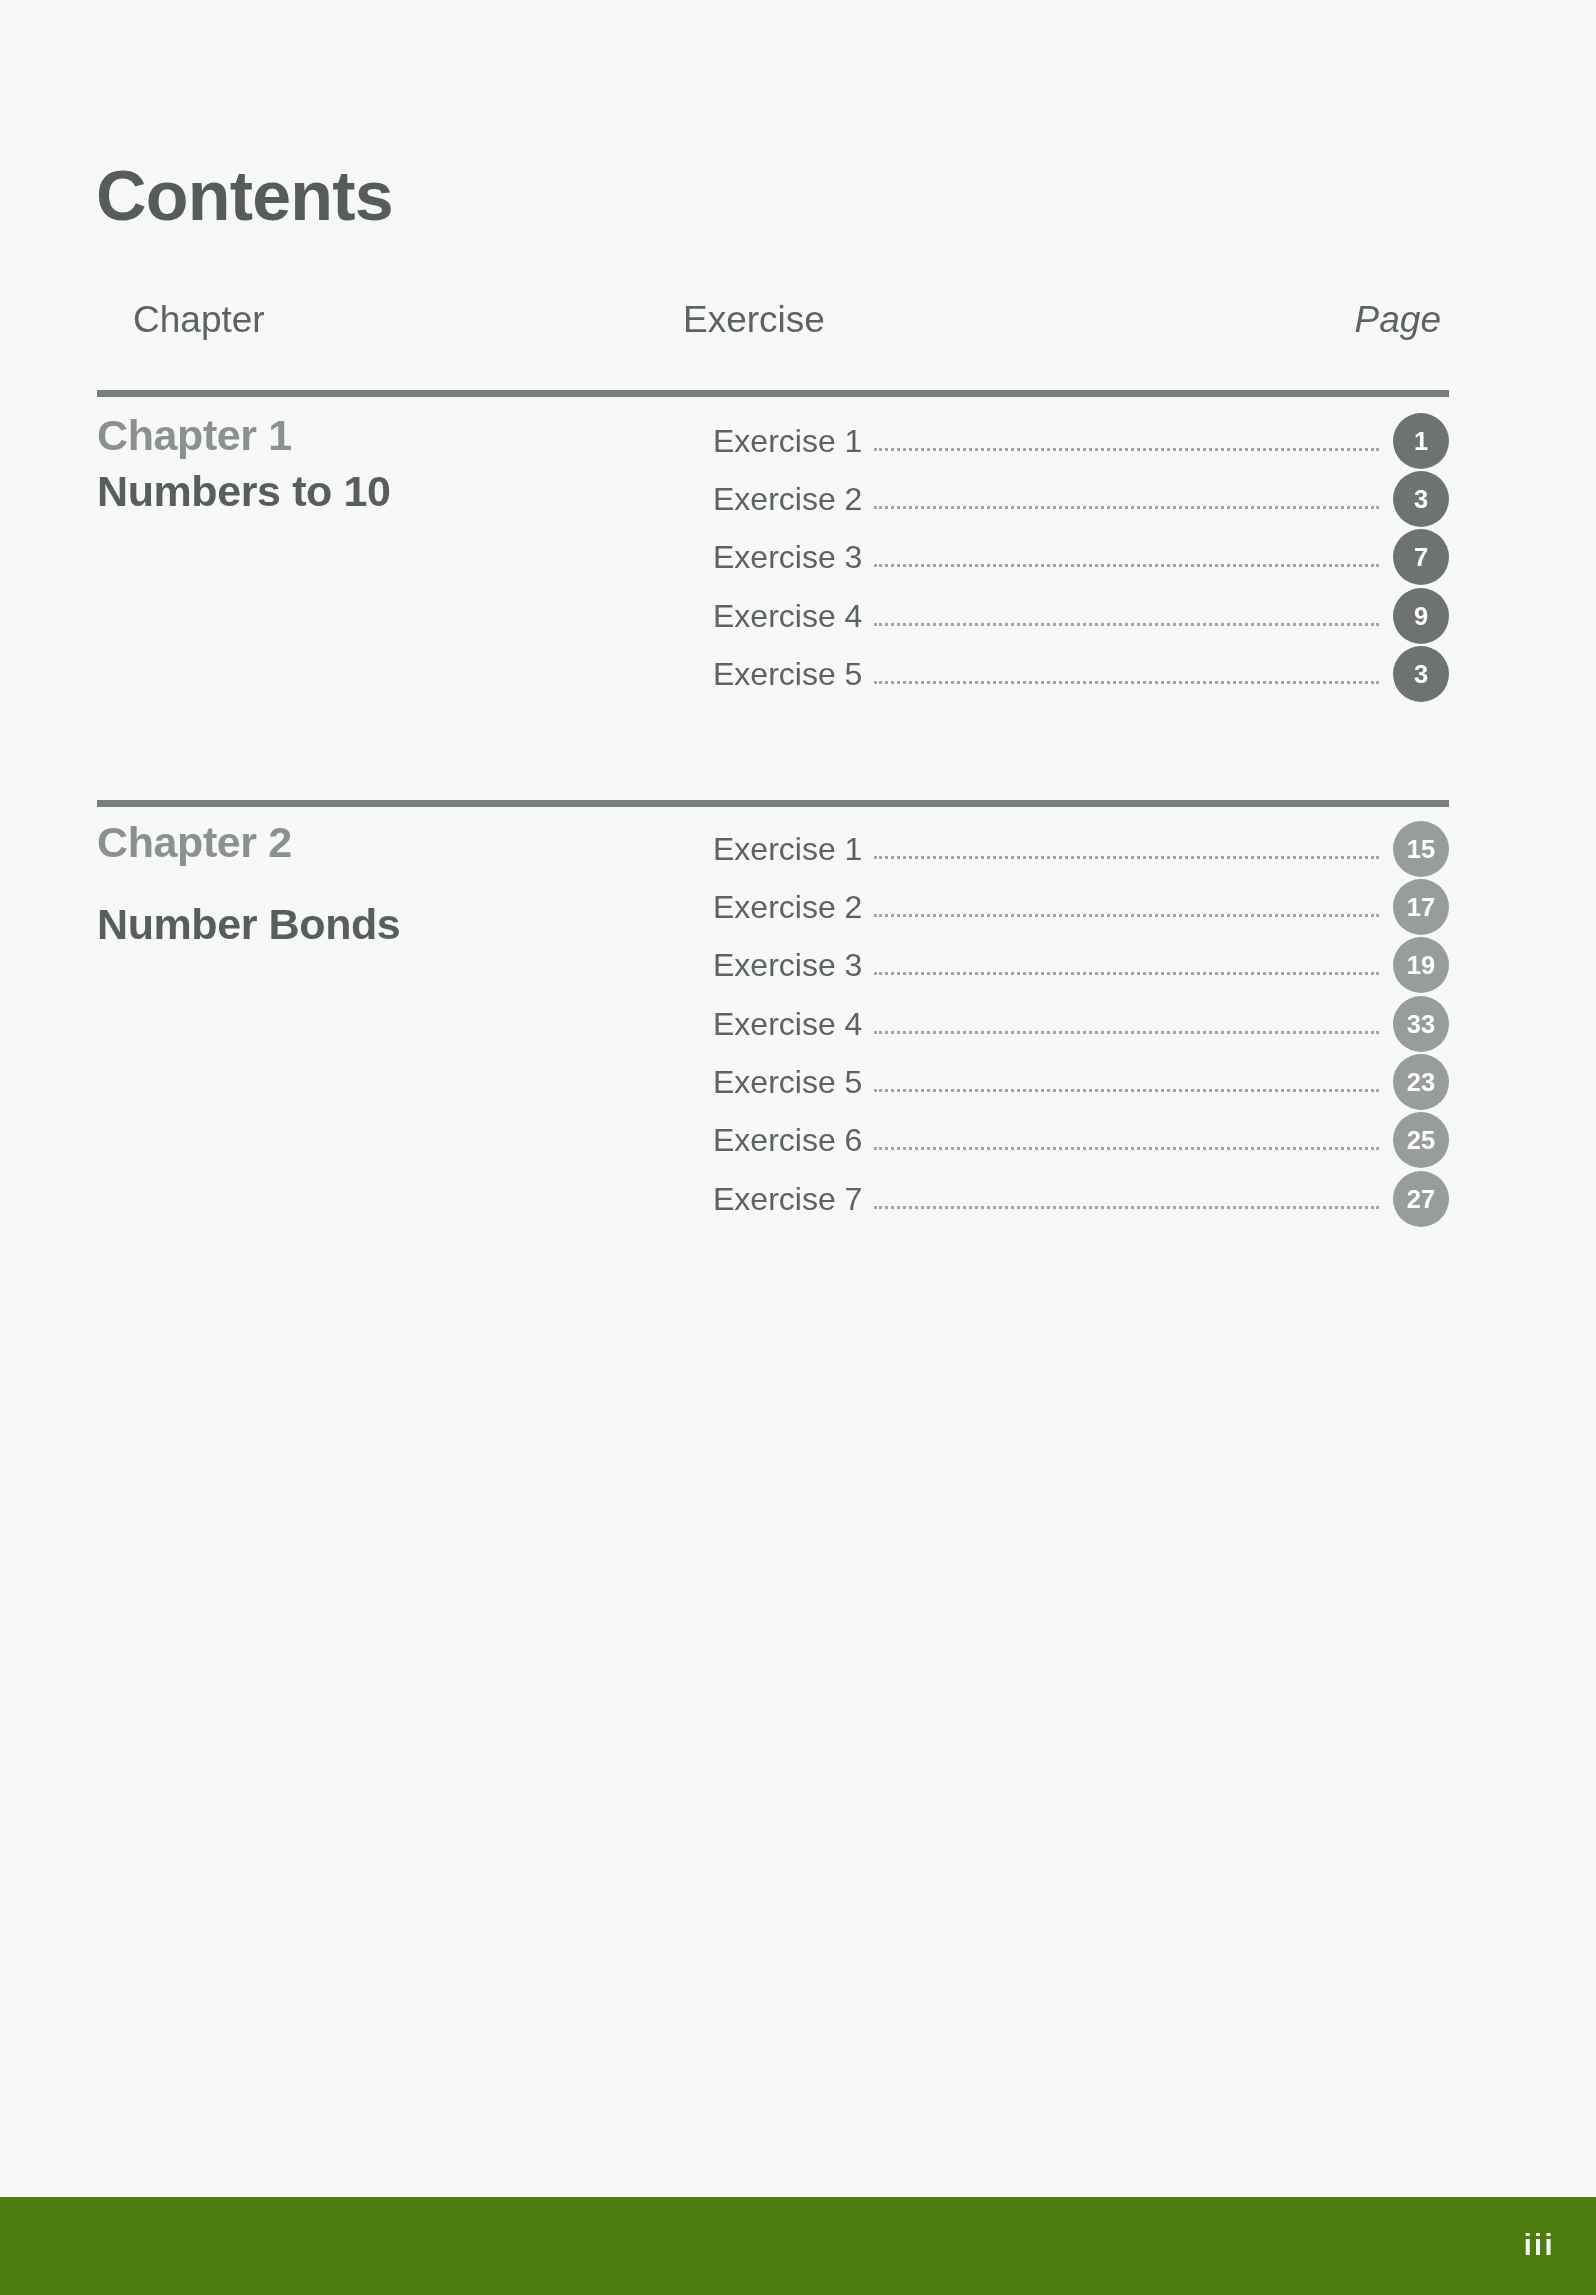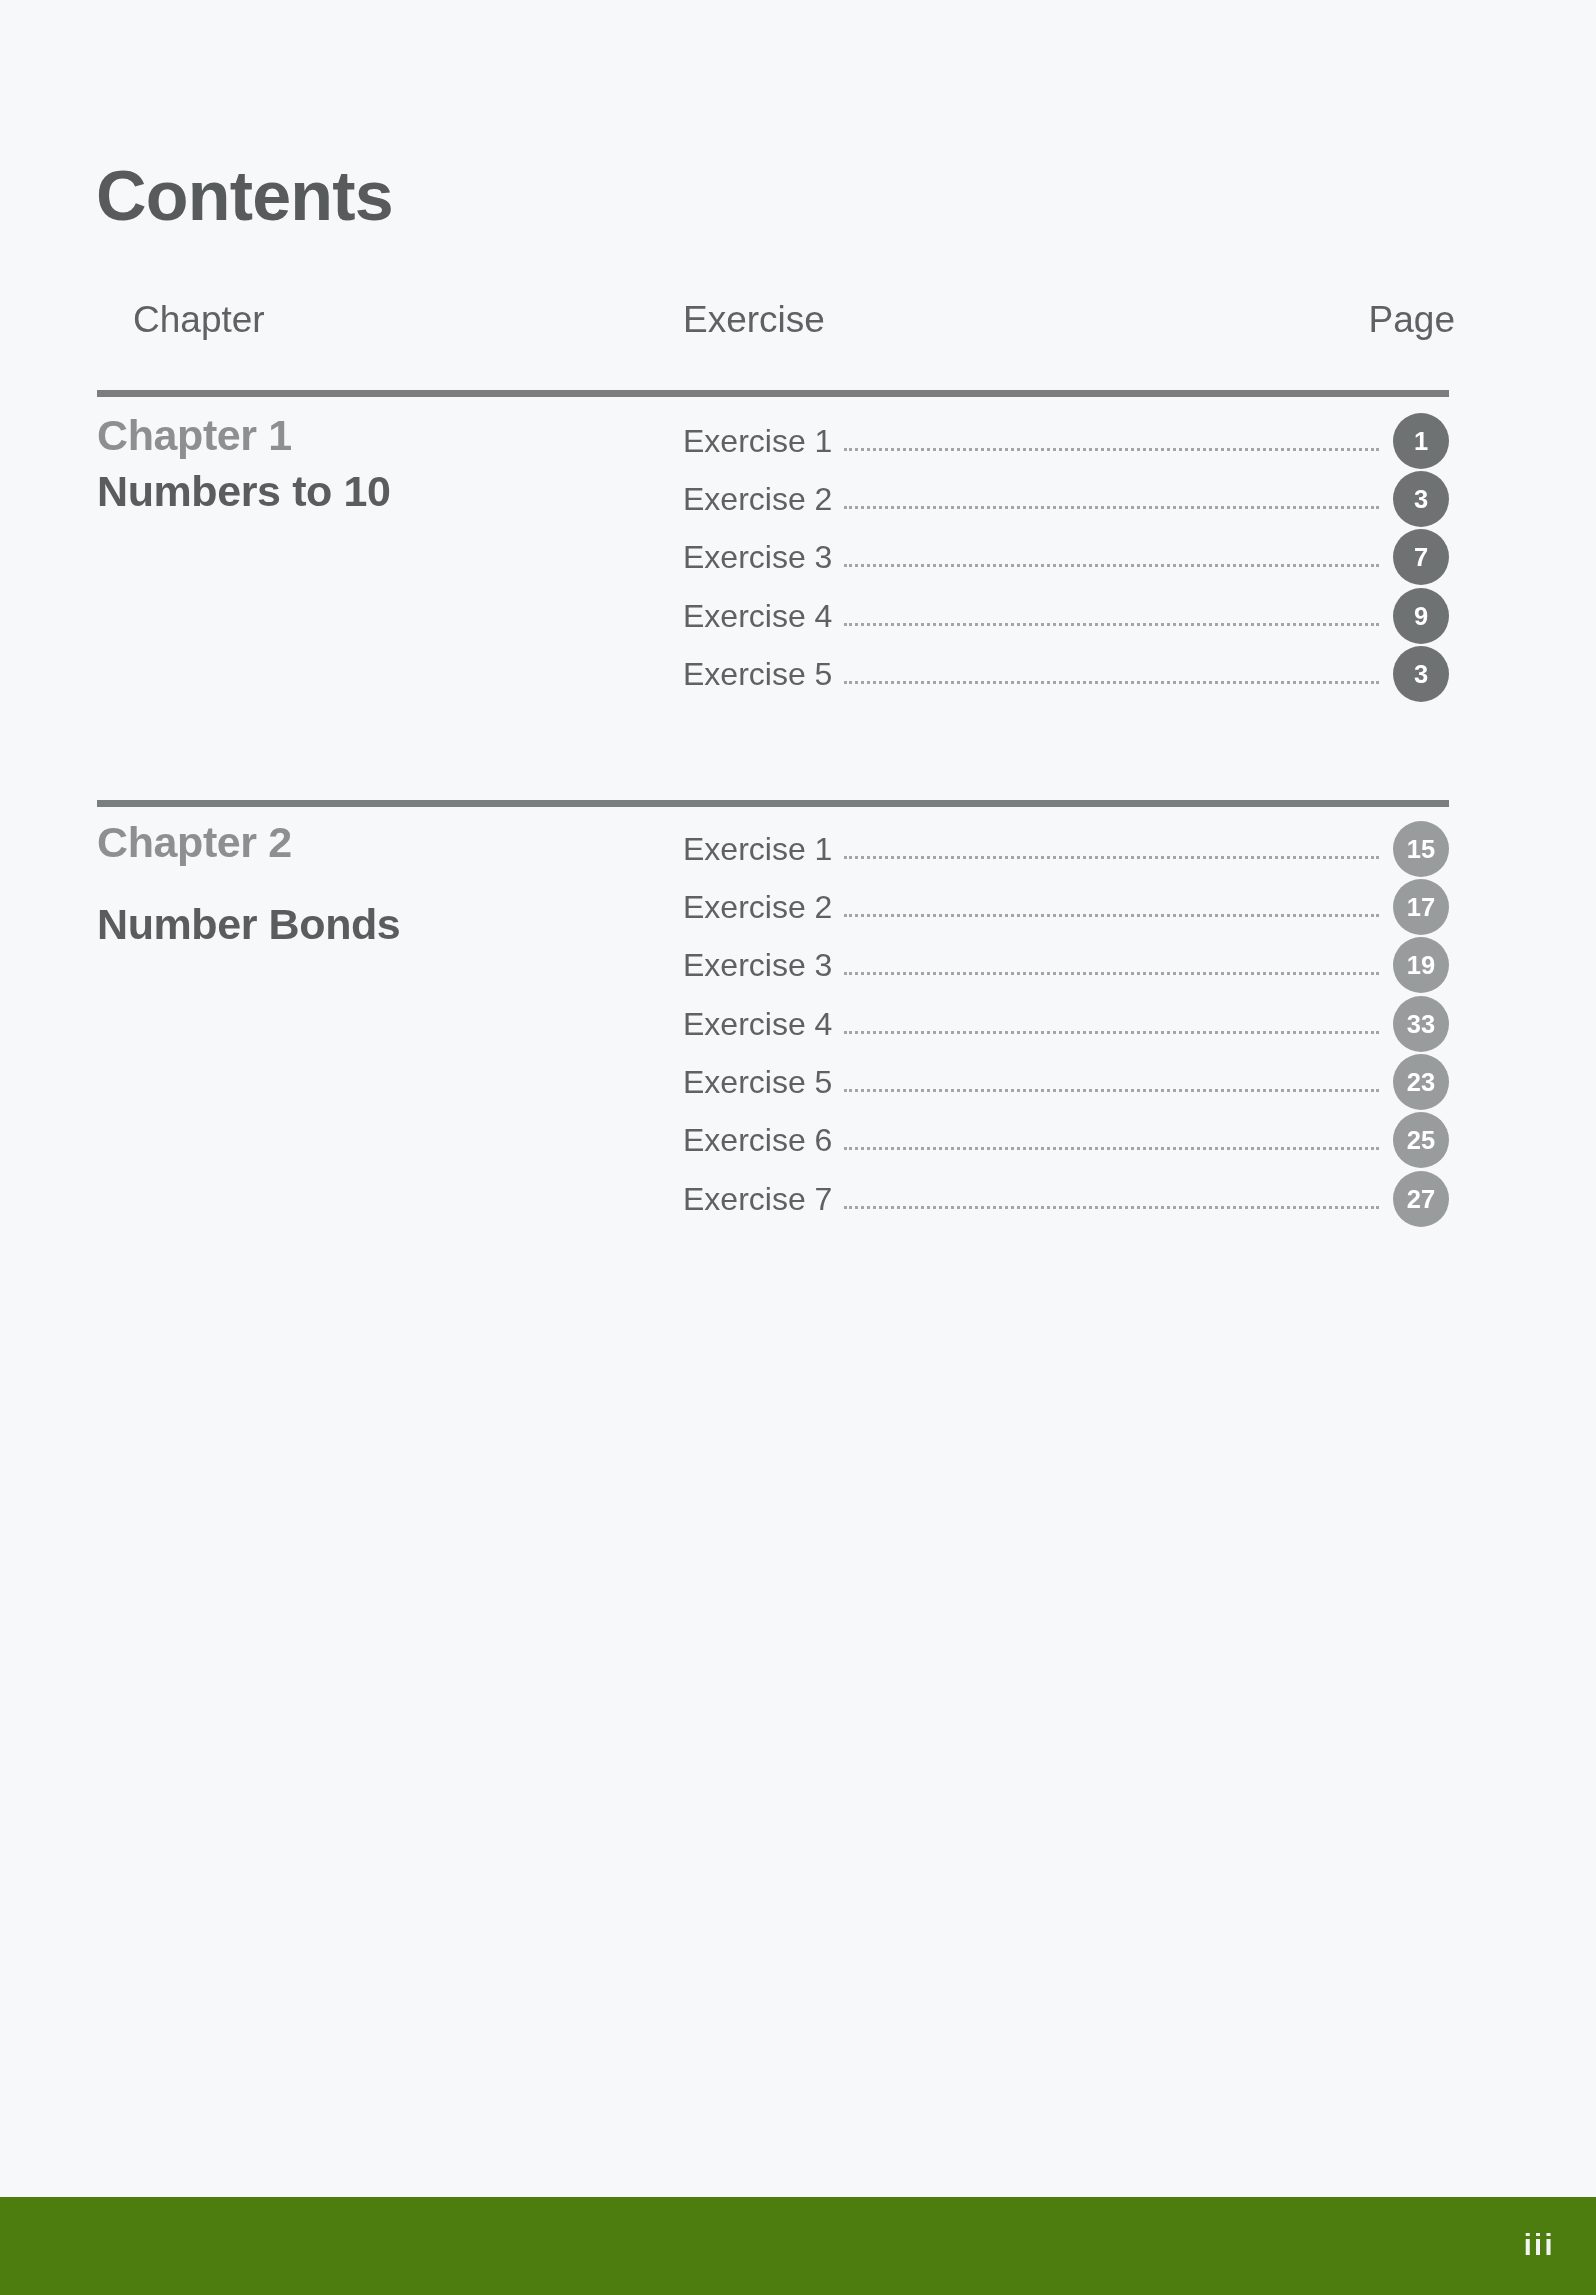--- a/index.html
+++ b/index.html
@@ -9,39 +9,39 @@
     font-family:"Liberation Sans", sans-serif;
     color:#5a5d5e;
   }
   .title {
     position:absolute; left:96px; top:156px;
     font-size:70px; font-weight:bold; color:#585b5c; letter-spacing:-0.8px;
   }
   .hdr { position:absolute; top:299px; font-size:37px; color:#5f6263; }
   .hdr-chapter { left:97px;margin-left:36px; }
   .hdr-exercise { left:683px; }
-  .hdr-page { right:142px; }
+  .hdr-page { right:156px;font-style:italic; }
   .rule {
     position:absolute; left:97px; width:1352px; height:7.2px;
     background:#7b7e7f;
   }
   .ch-num {
     position:absolute; left:97px; font-size:43px; font-weight:bold;
     color:#8d9091; letter-spacing:-0.4px;
   }
   .ch-name {
     position:absolute; left:97px; font-size:43px; font-weight:bold;
     color:#5a5d5e; letter-spacing:-0.4px;
   }
   .row {
     position:absolute; left:683px; width:766px; height:56px;
     display:flex; align-items:center;
   }
   .ex-label {
-    font-size:32px; color:#5f6263; white-space:nowrap; padding-right:11.2px;
+    font-size:32px; color:#5f6263; white-space:nowrap; padding-right:11.2px;margin-left:30px;
   }
   .leader {
     flex:1; height:0; border-bottom:3.2px dotted #a3a6a7;
     margin-top:17.6px; margin-right:14.4px;
   }
   .badge {
     width:56px; height:56px; border-radius:50%;
     display:flex; align-items:center; justify-content:center;
     color:#ffffff; font-weight:bold; font-size:25.5px;
     flex:0 0 56px;

